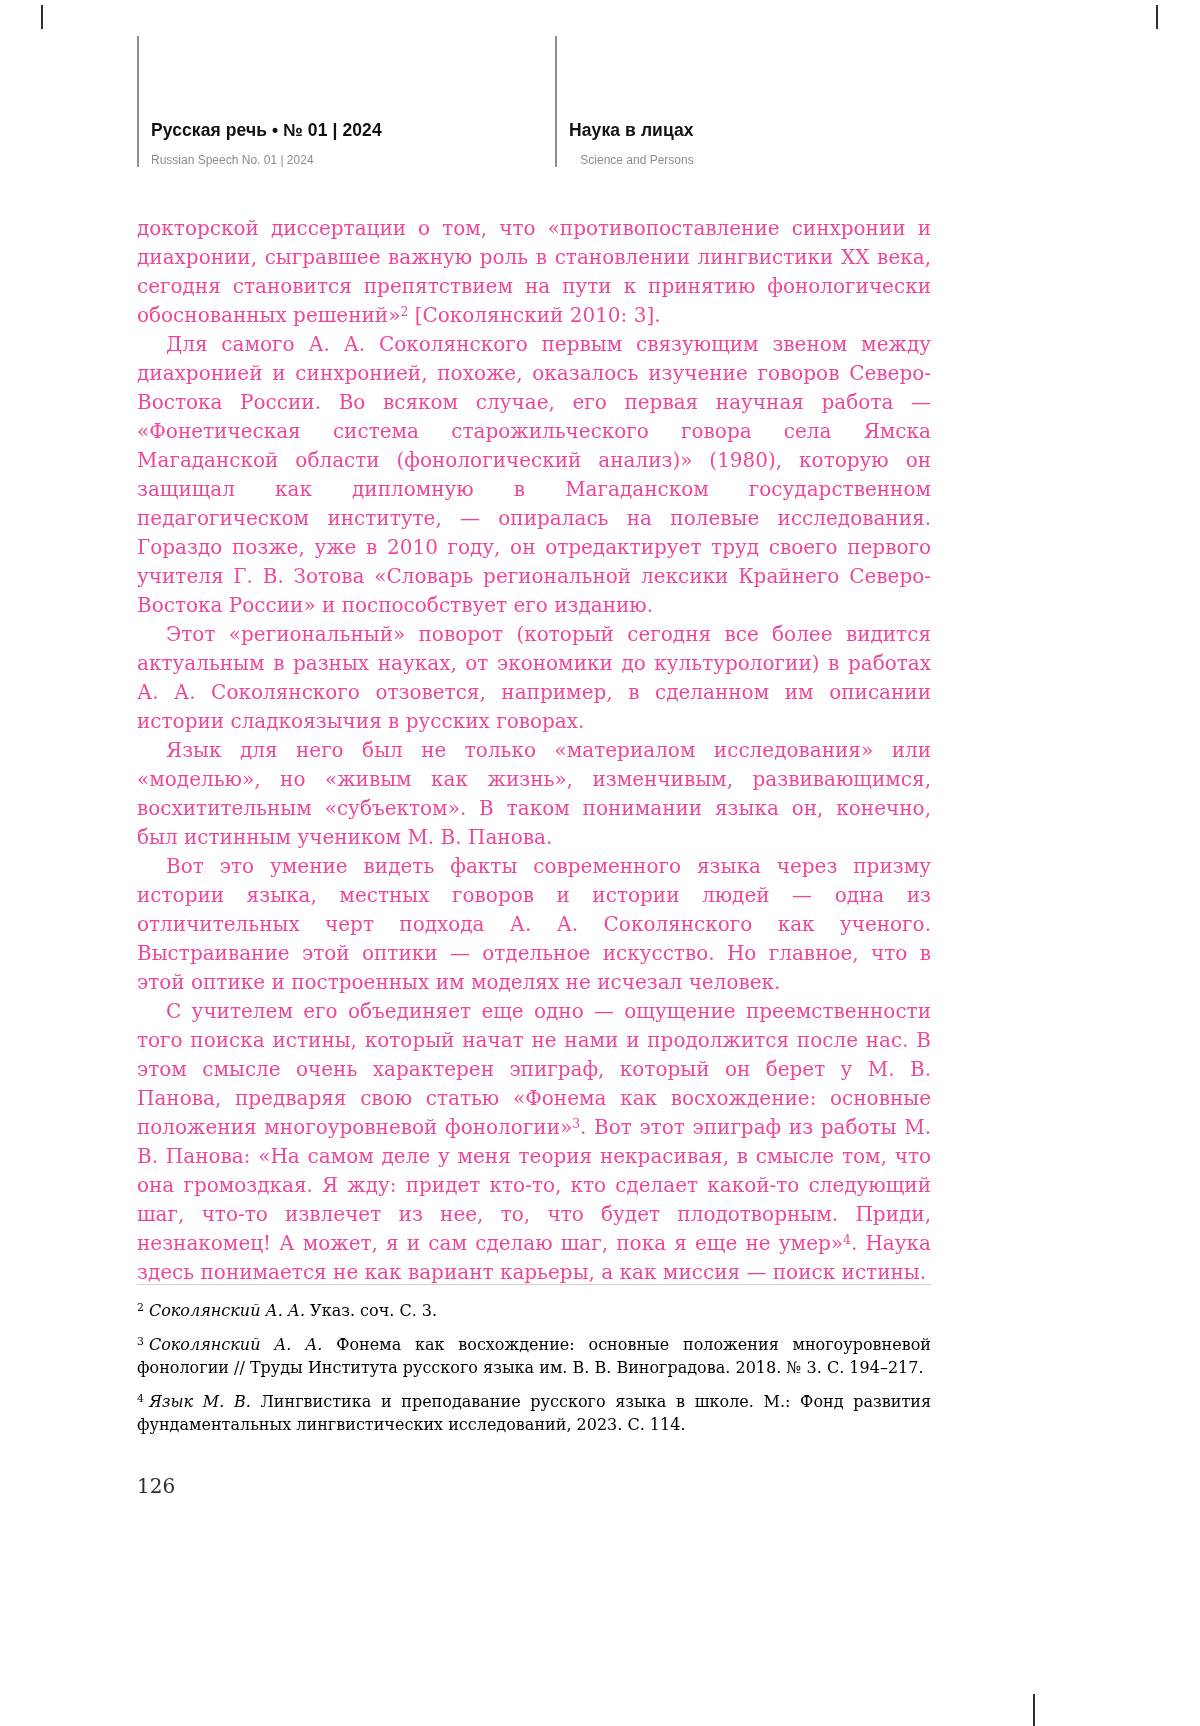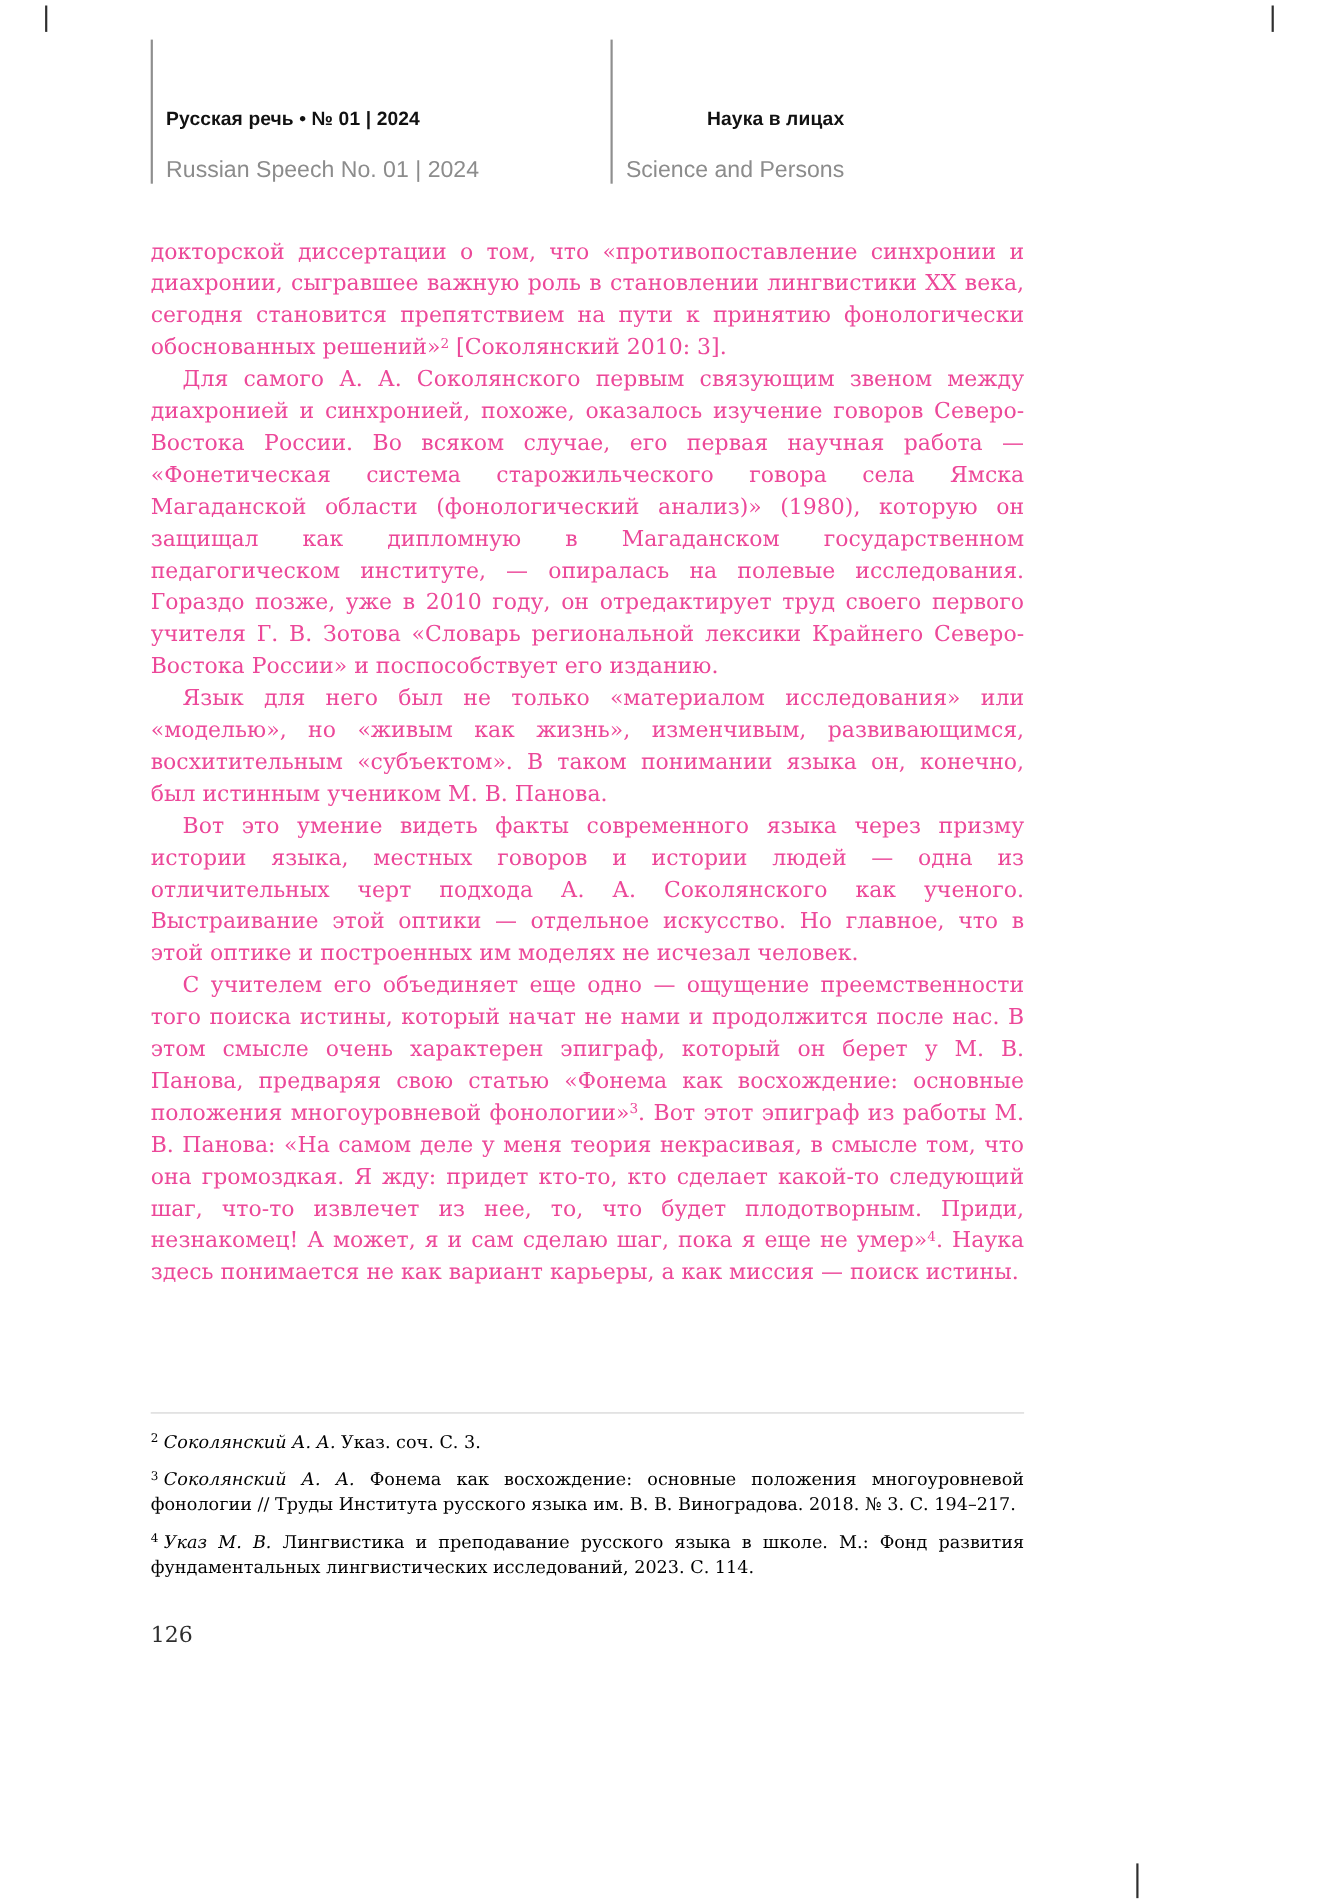--- a/index.html
+++ b/index.html
@@ -42,23 +42,23 @@
     font-family: "Liberation Sans", sans-serif;
     font-weight: 700;
     font-size: 17.5px;
     color: #111111;
     letter-spacing: 0.1px;
     white-space: nowrap;
   }
   .h-sub {
     font-family: "Liberation Sans", sans-serif;
     font-weight: 400;
-    font-size: 21px;
+    font-size: 12px;
     color: #8c8c8c;
-    margin-top: 24px;
+    margin-top: 12px;
     white-space: nowrap;
   }
 
   
   .article {
     position: absolute;
     left: 137px;
     top: 214px;
     width: 794px;
     font-size: 20px;
@@ -134,33 +134,34 @@
       <div class="h-title">Наука в лицах</div>
       <div class="h-sub">Science and Persons</div>
     </div>
   </header>
 
   <main class="article">
     <p class="para first"><span>докторской диссертации о том, что «противопоставление синхронии и диахронии, сыгравшее важную роль в становлении лингвистики XX века, сегодня становится препятствием на пути к принятию фонологически обоснованных решений»</span><sup class="fnref">2</sup><span> [Соколянский 2010: 3].</span></p>
 
     <p class="para"><span>Для самого А. А. Соколянского первым связующим звеном между диахронией и синхронией, похоже, оказалось изучение говоров Северо-Востока России. Во всяком случае, его первая научная работа — «Фонетическая система старожильческого говора села Ямска Магаданской области (фонологический анализ)» (1980), которую он защищал как дипломную в Магаданском государственном педагогическом институте, — опиралась на полевые исследования. Гораздо позже, уже в 2010 году, он отредактирует труд своего первого учителя Г. В. Зотова «Словарь региональной лексики Крайнего Северо-Востока России» и поспособствует его изданию.</span></p>
 
+    <p class="para"><span>Этот «региональный» поворот (который сегодня все более видится актуальным в разных науках, от экономики до культурологии) в работах А. А. Соколянского отзовется, например, в сделанном им описании истории сладкоязычия в русских говорах.</span></p>
 
     <p class="para"><span>Язык для него был не только «материалом исследования» или «моделью», но «живым как жизнь», изменчивым, развивающимся, восхитительным «субъектом». В таком понимании языка он, конечно, был истинным учеником М. В. Панова.</span></p>
 
     <p class="para"><span>Вот это умение видеть факты современного языка через призму истории языка, местных говоров и истории людей — одна из отличительных черт подхода А. А. Соколянского как ученого. Выстраивание этой оптики — отдельное искусство. Но главное, что в этой оптике и построенных им моделях не исчезал человек.</span></p>
 
     <p class="para"><span>С учителем его объединяет еще одно — ощущение преемственности того поиска истины, который начат не нами и продолжится после нас. В этом смысле очень характерен эпиграф, который он берет у М. В. Панова, предваряя свою статью «Фонема как восхождение: основные положения многоуровневой фонологии»</span><sup class="fnref">3</sup><span>. Вот этот эпиграф из работы М. В. Панова: «На самом деле у меня теория некрасивая, в смысле том, что она громоздкая. Я жду: придет кто-то, кто сделает какой-то следующий шаг, что-то извлечет из нее, то, что будет плодотворным. Приди, незнакомец! А может, я и сам сделаю шаг, пока я еще не умер»</span><sup class="fnref">4</sup><span>. Наука здесь понимается не как вариант карьеры, а как миссия — поиск истины.</span></p>
   </main>
 
   <div class="fn-sep"></div>
 
   <section class="footnotes">
     <p class="footnote"><sup class="fn-marker">2</sup><span class="fn-author">Соколянский А. А.</span> <span>Указ. соч. С. 3.</span></p>
 
     <p class="footnote"><sup class="fn-marker">3</sup><span class="fn-author">Соколянский А. А.</span> <span>Фонема как восхождение: основные положения многоуровневой фонологии // Труды Института русского языка им. В. В. Виноградова. 2018. № 3. С. 194–217.</span></p>
 
-    <p class="footnote"><sup class="fn-marker">4</sup><span class="fn-author">Указ М. В.</span> <span>Лингвистика и преподавание русского языка в школе. М.: Фонд развития фундаментальных лингвистических исследований, 2023. С. 114.</span></p>
+    <p class="footnote"><sup class="fn-marker">4</sup><span class="fn-author">Язык М. В.</span> <span>Лингвистика и преподавание русского языка в школе. М.: Фонд развития фундаментальных лингвистических исследований, 2023. С. 114.</span></p>
   </section>
 
   <div class="page-number">126</div>
 
 </div>
 
 </body></html>

